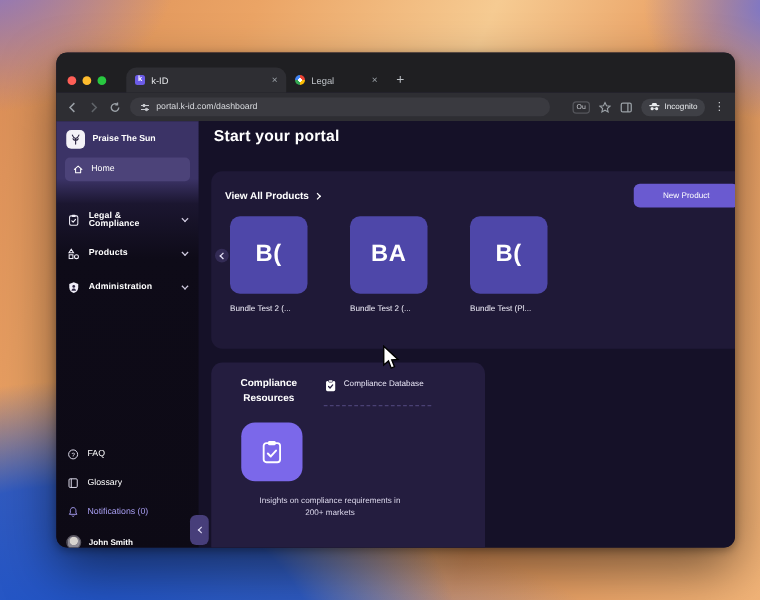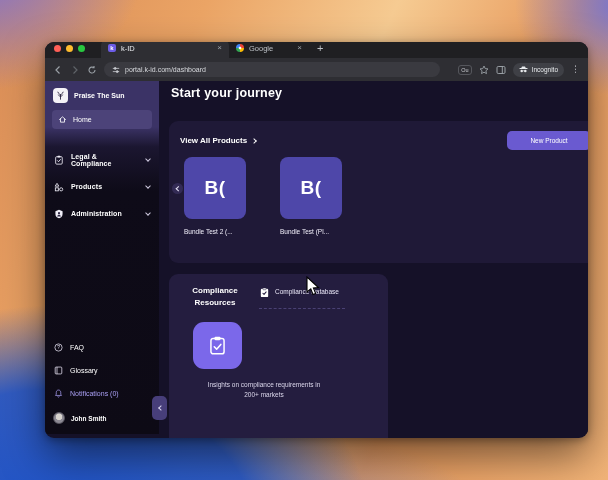--- a/index.html
+++ b/index.html
@@ -13,21 +13,21 @@
       radial-gradient(ellipse 430px 310px at 10% 110%, #1c52c9 0%, rgba(28,82,201,.9) 45%, rgba(28,82,201,0) 72%),
       radial-gradient(ellipse 320px 210px at 52% 118%, rgba(86,128,218,.75), rgba(86,128,218,0) 62%),
       linear-gradient(115deg, #d98c56 0%, #eba465 25%, #f6cb92 48%, #e89a5d 70%, #f2b478 100%);
   }
   .window {
     position:absolute; left:45px; top:42px; width:543px; height:396px;
     border-radius:9px; overflow:hidden; background:#151128;
     box-shadow:0 18px 42px rgba(0,0,0,.5), 0 2px 8px rgba(0,0,0,.35);
   }
   
-  .tabstrip { height:16px; background:#1f1f22; display:flex; align-items:flex-end; }
+  .tabstrip { height:32px; background:#1f1f22; display:flex; align-items:flex-end; }
   .lights { display:flex; gap:5px; align-items:center; padding:0 0 6px 9px; }
   .light { width:7px; height:7px; border-radius:50%; }
   .l-red{background:#ff5f57;} .l-yellow{background:#febc2e;} .l-green{background:#28c840;}
   .tab { display:flex; align-items:center; gap:5px; height:20px; padding:0 7px; font-size:7.5px; }
   .tab.active { margin-left:16px; width:128px; background:#2e2e33; border-radius:8px 8px 0 0; color:#e8eaed; }
   .tab.inactive { width:80px; color:#bdc1c6; }
   .tab .title { flex:1; white-space:nowrap; overflow:hidden; }
   .tab .close { color:#9aa0a6; font-size:8px; line-height:1; }
   .fav-kid { width:8px; height:8px; border-radius:2px; background:#6c5ce7; color:#fff; font-size:6px; font-weight:bold; display:flex; align-items:center; justify-content:center; flex:none;}
   .fav-google { width:8px; height:8px; border-radius:50%; flex:none;
@@ -101,21 +101,21 @@
       <span class="light l-yellow"></span>
       <span class="light l-green"></span>
     </div>
     <div class="tab active">
       <span class="fav-kid">k</span>
       <span class="title">k-ID</span>
       <span class="close">×</span>
     </div>
     <div class="tab inactive">
       <span class="fav-google"></span>
-      <span class="title">Google</span>
+      <span class="title">Legal</span>
       <span class="close">×</span>
     </div>
     <span class="newtab">+</span>
   </div>
 
   <div class="toolbar">
     <svg class="navic" viewBox="0 0 10 10">
         <path d="M6.5 1.5 L3 5 L6.5 8.5" fill="none" stroke="#9aa0a6" stroke-width="1.2"></path>
       </svg>
     <svg class="navic" viewBox="0 0 10 10">
@@ -231,33 +231,37 @@
       <div class="user-row">
         <span class="avatar"></span>
         <span class="user-name">John Smith</span>
       </div>
       <div class="collapse">
           <span class="c"></span>
         </div>
     </div>
 
     <div class="main">
-      <div class="page-title">Start your journey</div>
+      <div class="page-title">Start your portal</div>
 
       <div class="products-panel">
         <div class="pp-head">
           <span class="viewall">
             <span>View All Products</span>
             <span class="c"></span>
           </span>
           <span class="newprod-btn">New Product</span>
         </div>
         <div class="carousel">
           <div class="prod">
             <div class="tile">B(</div>
+            <div class="prod-label">Bundle Test 2 (...</div>
+          </div>
+          <div class="prod">
+            <div class="tile">BA</div>
             <div class="prod-label">Bundle Test 2 (...</div>
           </div>
           <div class="prod">
             <div class="tile">B(</div>
             <div class="prod-label">Bundle Test (Pl...</div>
           </div>
         </div>
         <div class="car-arrow left">
             <span class="c"></span>
           </div>

